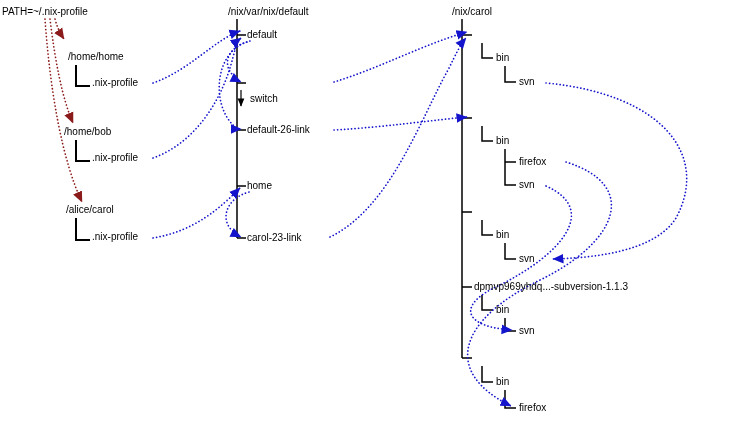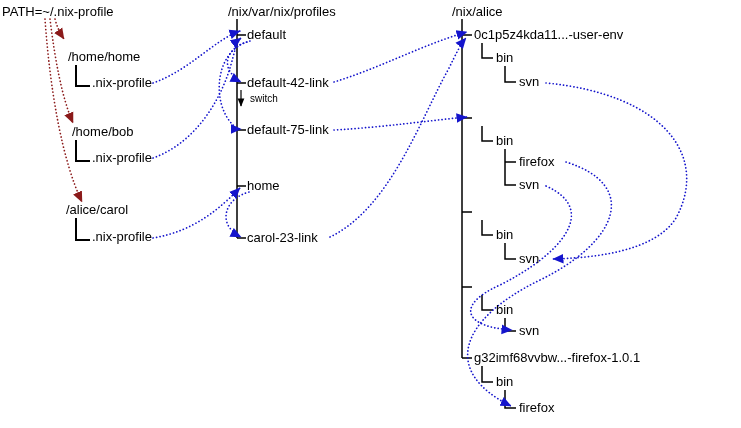--- a/index.html
+++ b/index.html
@@ -8,21 +8,21 @@
     --tree-line:#000000;
     --text:#000000;
     --background:#ffffff;
   }
   html,body{margin:0;padding:0;background:#fff;}
   .canvas{
     position:relative;width:741px;height:428px;overflow:hidden;
     background:var(--background);color:var(--text);
     font-family:"Liberation Sans","DejaVu Sans",sans-serif;
   }
-  .lbl{position:absolute;font-size:13px;line-height:16px;white-space:nowrap;}
+  .lbl{position:absolute;font-size:10px;line-height:16px;white-space:nowrap;}
   .lbl.small{font-size:10px;line-height:12px;text-align:center;}
   svg.layer{position:absolute;left:0;top:0;}
 </style>
 </head>
 <body>
 
 <div class="canvas">
 
   <svg class="layer" width="741" height="428" viewBox="0 0 741 428">
     <defs>
@@ -62,48 +62,46 @@
       <path d="M330,237 C390,208 420,120 448,70 C456,54 460,45 466,38" marker-end="url(#mb)"></path>
       <path d="M546,83 C662,94 710,155 676,218 C655,252 592,258 553,259" marker-end="url(#mb)"></path>
       <path d="M546,186 C600,210 560,255 500,285 C455,305 464,327 512,330" marker-end="url(#mb)"></path>
       <path d="M566,162 C640,185 618,242 540,280 C458,320 442,372 511,406" marker-end="url(#mb)"></path>
     </g>
 
     <path d="M241,90 L241,106" fill="none" stroke="#000000" stroke-width="1.2" marker-end="url(#mk)"></path>
   </svg>
 
   <div class="lbl" style="left:2px;top:4px">PATH=~/.nix-profile</div>
-  <div class="lbl" style="left:228px;top:4px">/nix/var/nix/profiles</div>
-  <div class="lbl" style="left:452px;top:4px">/nix/alice</div>
+  <div class="lbl" style="left:228px;top:4px">/nix/var/nix/default</div>
+  <div class="lbl" style="left:452px;top:4px">/nix/carol</div>
 
   <div class="lbl" style="left:68px;top:49px">/home/home</div>
   <div class="lbl" style="left:92px;top:75px">.nix-profile</div>
-  <div class="lbl" style="left:72px;top:124px">/home/bob</div>
+  <div class="lbl" style="left:64px;top:124px">/home/bob</div>
   <div class="lbl" style="left:92px;top:150px">.nix-profile</div>
   <div class="lbl" style="left:66px;top:202px">/alice/carol</div>
   <div class="lbl" style="left:92px;top:229px">.nix-profile</div>
 
   <div class="lbl" style="left:247px;top:27px">default</div>
-  <div class="lbl" style="left:247px;top:75px">default-42-link</div>
   <div class="lbl small" style="left:250px;top:93px">switch</div>
-  <div class="lbl" style="left:247px;top:122px">default-75-link</div>
+  <div class="lbl" style="left:247px;top:122px">default-26-link</div>
   <div class="lbl" style="left:247px;top:178px">home</div>
   <div class="lbl" style="left:247px;top:230px">carol-23-link</div>
 
-  <div class="lbl" style="left:474px;top:27px">0c1p5z4kda11...-user-env</div>
   <div class="lbl" style="left:496px;top:50px">bin</div>
   <div class="lbl" style="left:519px;top:74px">svn</div>
 
   <div class="lbl" style="left:496px;top:133px">bin</div>
   <div class="lbl" style="left:519px;top:154px">firefox</div>
   <div class="lbl" style="left:519px;top:177px">svn</div>
 
   <div class="lbl" style="left:496px;top:227px">bin</div>
   <div class="lbl" style="left:519px;top:251px">svn</div>
 
+  <div class="lbl" style="left:474px;top:279px">dpmvp969yhdq...-subversion-1.1.3</div>
   <div class="lbl" style="left:496px;top:302px">bin</div>
   <div class="lbl" style="left:519px;top:323px">svn</div>
 
-  <div class="lbl" style="left:474px;top:350px">g32imf68vvbw...-firefox-1.0.1</div>
   <div class="lbl" style="left:496px;top:374px">bin</div>
   <div class="lbl" style="left:519px;top:400px">firefox</div>
 
 </div>
 
 </body></html>

